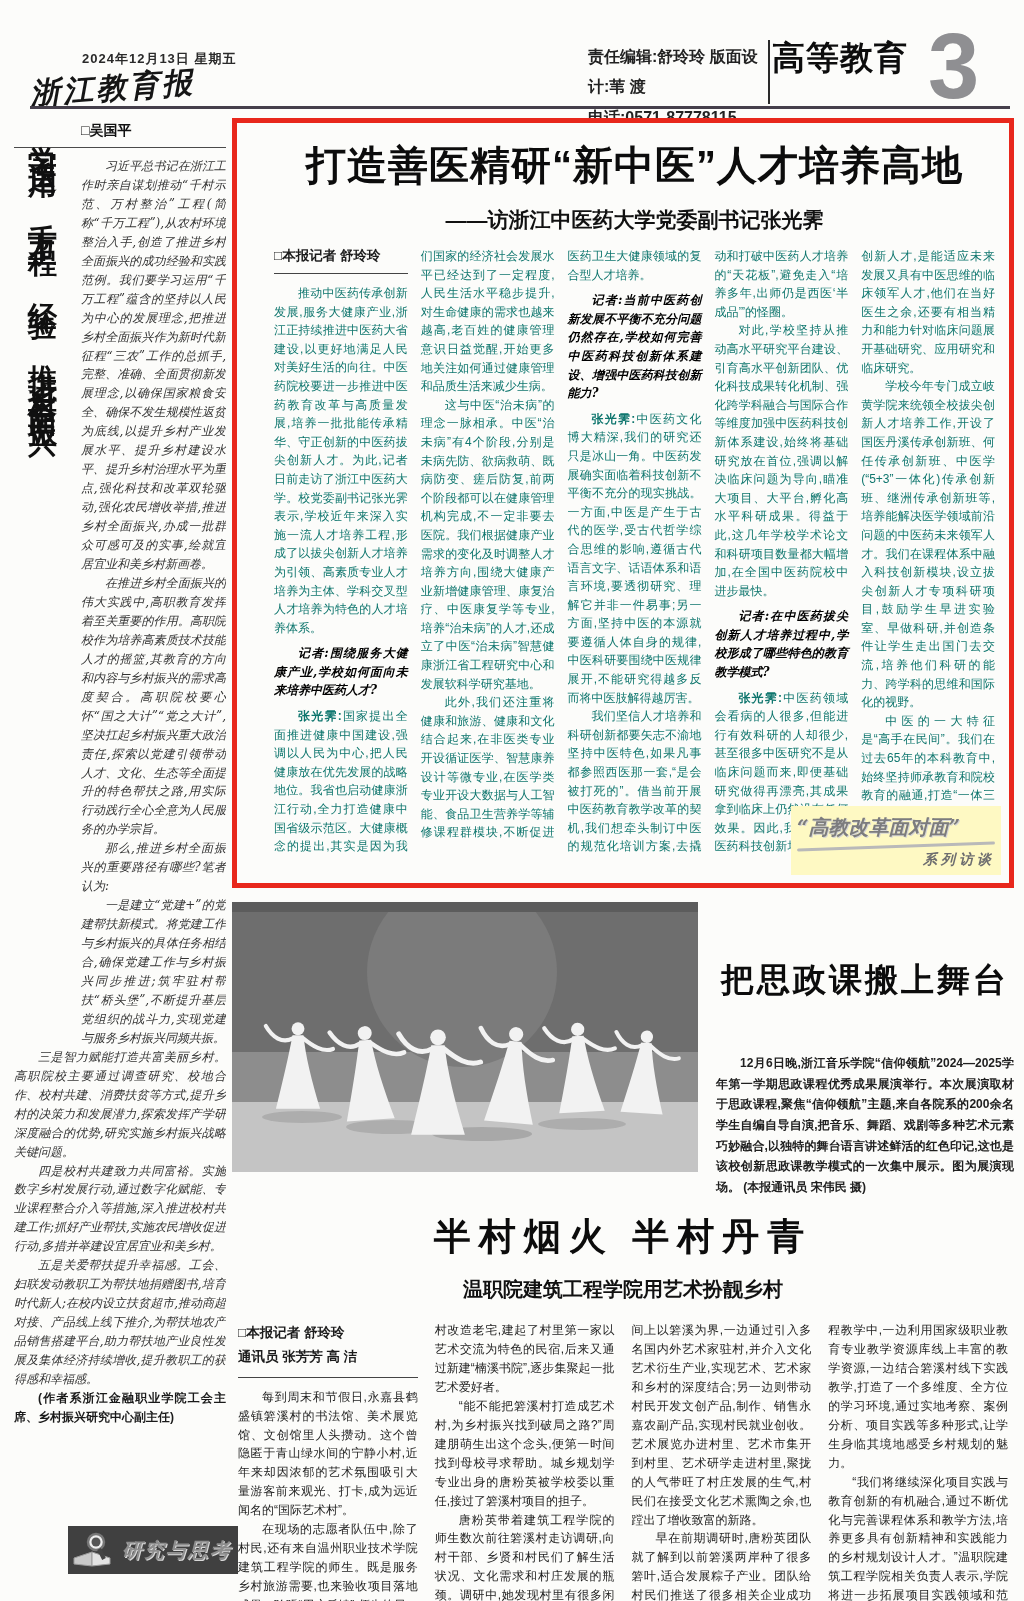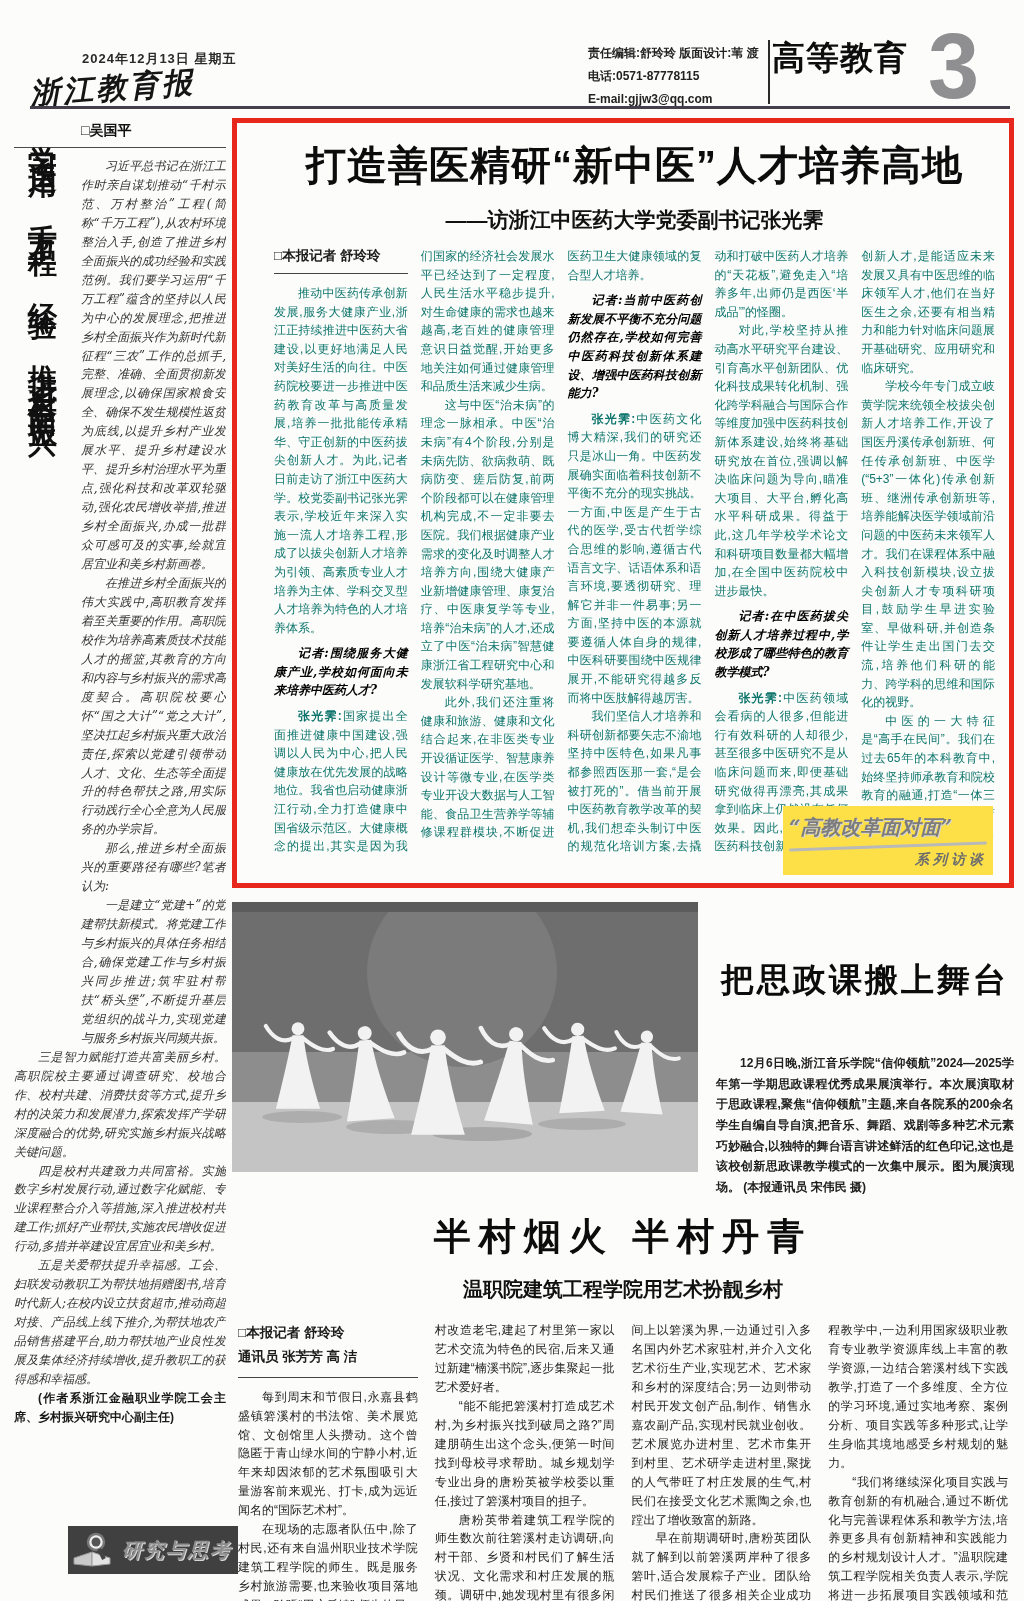--- a/index.html
+++ b/index.html
@@ -10,21 +10,21 @@
     background: #fcfcfa;
     overflow: hidden;
     font-family: "Liberation Sans", sans-serif;
     color: #1c1c1c;
     margin: 0 auto;
   }
   
   .h-date { position:absolute; left:36px; top:50px; font-size:13px; font-weight:bold; color:#2a2a2a; letter-spacing:1px;margin-left:46px; }
   .h-masthead { position:absolute; left:30px; top:68px; font-size:30px; font-weight:900; font-style:italic;
     font-family:"DejaVu Serif", serif; transform:rotate(-4deg); letter-spacing:3px; color:#151515; }
-  .h-pub { position:absolute; left:588px; top:42px; width:178px; font-size:12px; font-weight:bold; line-height:1.9; color:#222; }
+  .h-pub { position:absolute; left:588px; top:42px; width:178px; font-size:16px; font-weight:bold; line-height:1.9; color:#222; }
   .h-divider { position:absolute; left:768px; top:40px; height:64px; border-left:2px solid #2a2a2a; }
   .h-section { position:absolute; left:772px; top:36px; font-size:33px; font-weight:900; letter-spacing:1px; color:#0d0d0d;
     font-family:"Liberation Sans", sans-serif; }
   .h-pagenum { position:absolute; left:928px; top:14px; font-size:92px; font-weight:bold; color:#8f8f92; }
   .h-rule { position:absolute; left:30px; top:106px; width:980px; border-top:3px solid #453f4b; }
 
   
   .sidebar { position:absolute; left:14px; top:122px; width:212px; height:1475px; overflow:hidden; }
   .v-title {
     float:left; width:58px; height:925px; margin-right:9px;
@@ -45,21 +45,21 @@
   .featured { position:absolute; left:232px; top:118px; width:782px; height:770px;
     border:5px solid #e8271c; background:#fcfcfa;padding-left:23px; }
   .f-headline { text-align:center; font-size:40px; font-weight:900; letter-spacing:1px; margin-top:15px; color:#0c0c0c; }
   .f-subtitle { text-align:center; font-size:21px; font-weight:bold; margin-top:13px; color:#111; }
   .f-cols { height:612px; margin:13px 14px 0; column-count:5; column-gap:13px; column-fill:auto; overflow:hidden; }
   .f-byline { font-size:13.5px; font-weight:bold; border-bottom:1.5px solid #444; padding-bottom:8px; margin-bottom:10px;
     break-inside:avoid; }
   .f-cols p { font-size:12px; line-height:1.55; text-align:justify; text-indent:2em; color:#0f766e; }
   .f-cols p.q { font-family:"DejaVu Serif", serif; font-weight:bold; font-style:italic; margin:7px 0; color:#000; }
   .f-cols p.a b, .f-cols p b { font-weight:bold; }
-  .series-logo { position:absolute; right:16px; bottom:8px; width:210px; padding:8px 6px 6px; background:#fde047; z-index:3; }
+  .series-logo { position:absolute; right:8px; bottom:8px; width:210px; padding:8px 6px 6px; background:#fef9c3; z-index:3; }
   .series-title { font-family:"DejaVu Serif", serif; font-weight:900; font-style:italic; font-size:20px;
     color:#7c7c7e; text-shadow:1px 1px 0 #d5d5d5; white-space:nowrap; }
   .series-swoosh { height:3px; margin:4px 0 3px; background:#b9b9b9; border-radius:2px; transform:rotate(-2deg); }
   .series-sub { text-align:right; font-family:"DejaVu Serif", serif; font-weight:bold; font-style:italic;
     font-size:14px; color:#6d6d6f; letter-spacing:4px; }
 
   
   .photo-story { position:absolute; left:232px; top:902px; width:782px; height:270px; }
   .photo { position:absolute; left:0; top:0; width:466px; height:270px; overflow:hidden; background:#7a7a7a; }
   .ps-text { position:absolute; left:484px; top:0; width:298px; height:270px; }

